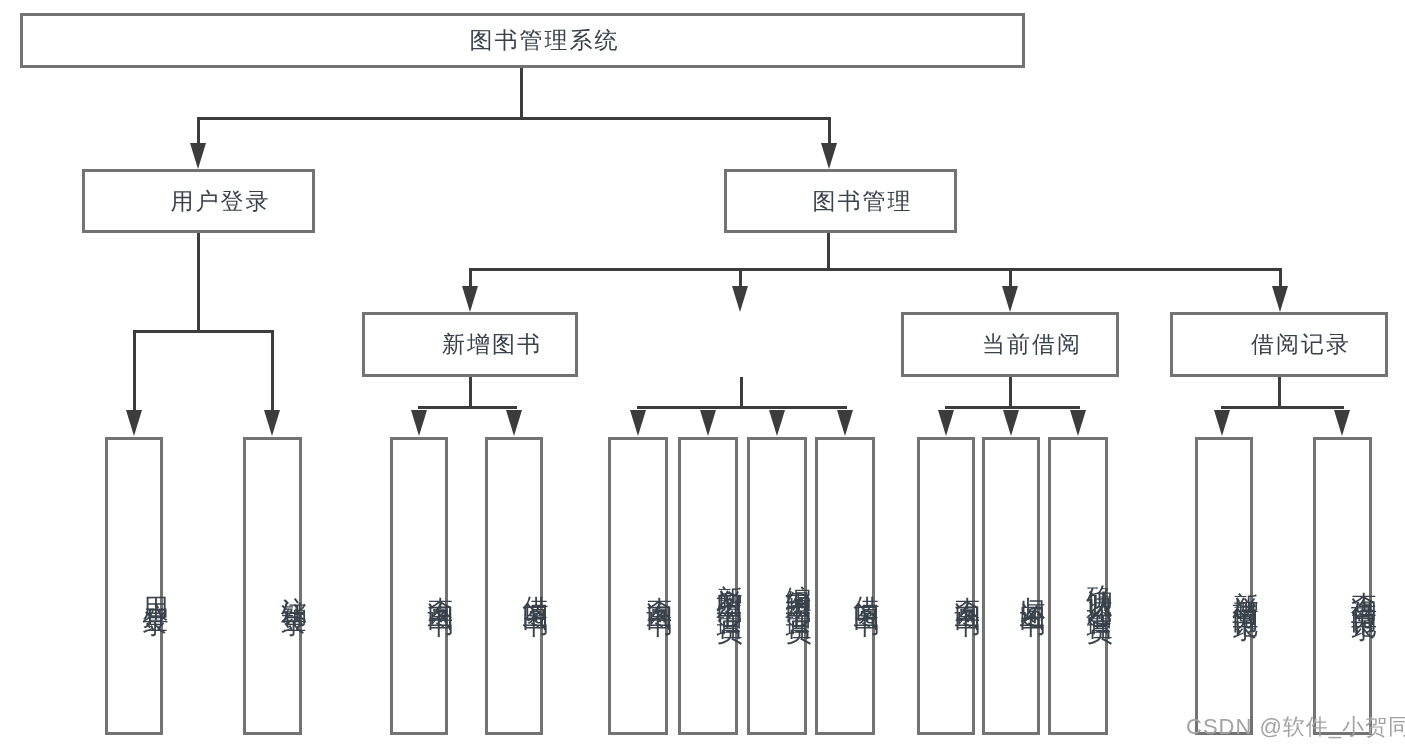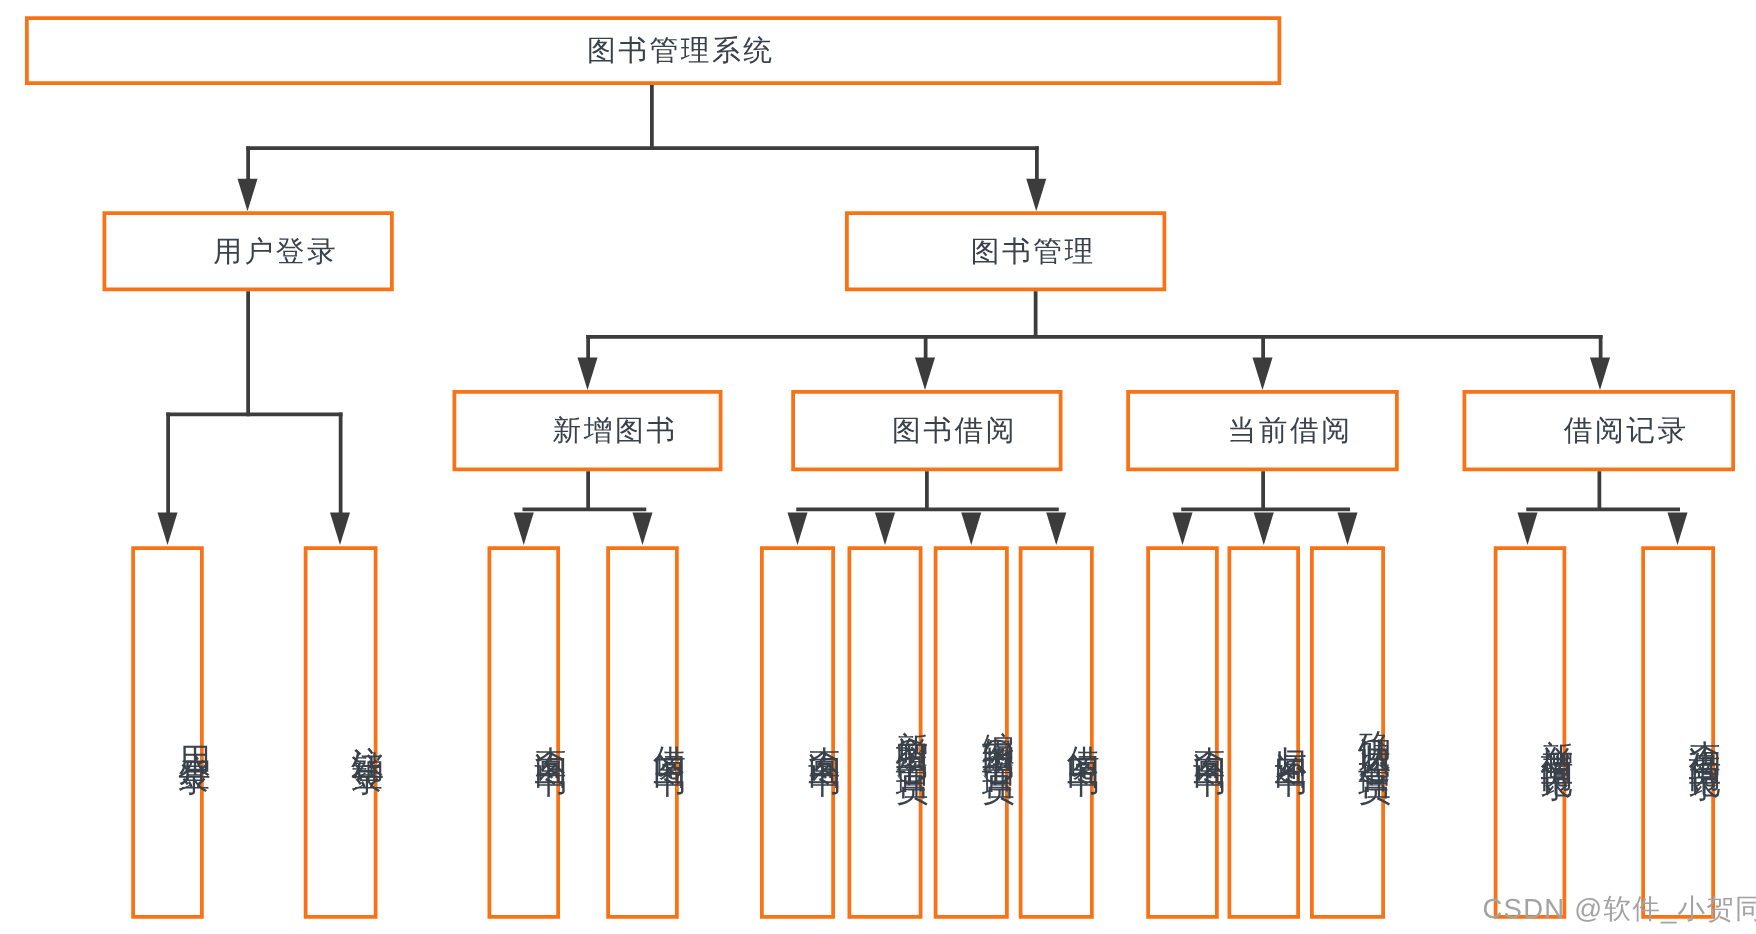--- a/index.html
+++ b/index.html
@@ -8,21 +8,21 @@
     width: 1405px;
     height: 747px;
     background: #ffffff;
     font-family: "Liberation Sans", sans-serif;
     overflow: hidden;
   }
   
   .bx {
     position: absolute;
     box-sizing: border-box;
-    border: 3px solid #f97316;
+    border: 3px solid #737373;
     background: #ffffff;
     display: flex;
     align-items: center;
     justify-content: center;
     font-size: 23px;
     color: #39414b;
     letter-spacing: 2px;
     white-space: nowrap;
     padding-left: 44px;
   }
@@ -64,42 +64,41 @@
   <div class="bx" style="left:20px;top:13px;width:1005px;height:55px">图书管理系统</div>
 
   <div class="ln" style="left:520px;top:68px;width:3px;height:50px"></div>
   <div class="ln" style="left:197px;top:117px;width:634px;height:3px"></div>
   <div class="ln" style="left:197px;top:117px;width:3px;height:28px"></div>
   <div class="ln" style="left:828px;top:117px;width:3px;height:28px"></div>
   <div class="ar" style="left:190px;top:143px"></div>
   <div class="ar" style="left:821px;top:143px"></div>
 
   <div class="bx" style="left:82px;top:169px;width:233px;height:64px">用户登录</div>
-  <div class="bx" style="left:676px;top:169px;width:257px;height:64px">图书管理</div>
+  <div class="bx" style="left:724px;top:169px;width:233px;height:64px">图书管理</div>
 
   <div class="ln" style="left:197px;top:233px;width:3px;height:100px"></div>
   <div class="ln" style="left:133px;top:330px;width:141px;height:3px"></div>
   <div class="ln" style="left:133px;top:330px;width:3px;height:82px"></div>
   <div class="ln" style="left:271px;top:330px;width:3px;height:82px"></div>
   <div class="ar" style="left:126px;top:410px"></div>
   <div class="ar" style="left:264px;top:410px"></div>
 
   <div class="ln" style="left:827px;top:233px;width:3px;height:37px"></div>
   <div class="ln" style="left:469px;top:268px;width:813px;height:3px"></div>
   <div class="ln" style="left:469px;top:268px;width:3px;height:20px"></div>
   <div class="ln" style="left:739px;top:268px;width:3px;height:20px"></div>
   <div class="ln" style="left:1009px;top:268px;width:3px;height:20px"></div>
   <div class="ln" style="left:1279px;top:268px;width:3px;height:20px"></div>
   <div class="ar" style="left:462px;top:286px"></div>
   <div class="ar" style="left:732px;top:286px"></div>
   <div class="ar" style="left:1002px;top:286px"></div>
   <div class="ar" style="left:1272px;top:286px"></div>
 
   <div class="bx" style="left:362px;top:312px;width:216px;height:65px">新增图书</div>
-  <div class="bx" style="left:633px;top:312px;width:217px;height:65px">图书借阅</div>
   <div class="bx" style="left:901px;top:312px;width:218px;height:65px">当前借阅</div>
   <div class="bx" style="left:1170px;top:312px;width:218px;height:65px">借阅记录</div>
 
   <div class="ln" style="left:469px;top:377px;width:3px;height:31px"></div>
   <div class="ln" style="left:418px;top:406px;width:99px;height:3px"></div>
   <div class="ar" style="left:411px;top:410px"></div>
   <div class="ar" style="left:506px;top:410px"></div>
 
   <div class="ln" style="left:740px;top:377px;width:3px;height:31px"></div>
   <div class="ln" style="left:637px;top:406px;width:210px;height:3px"></div>

